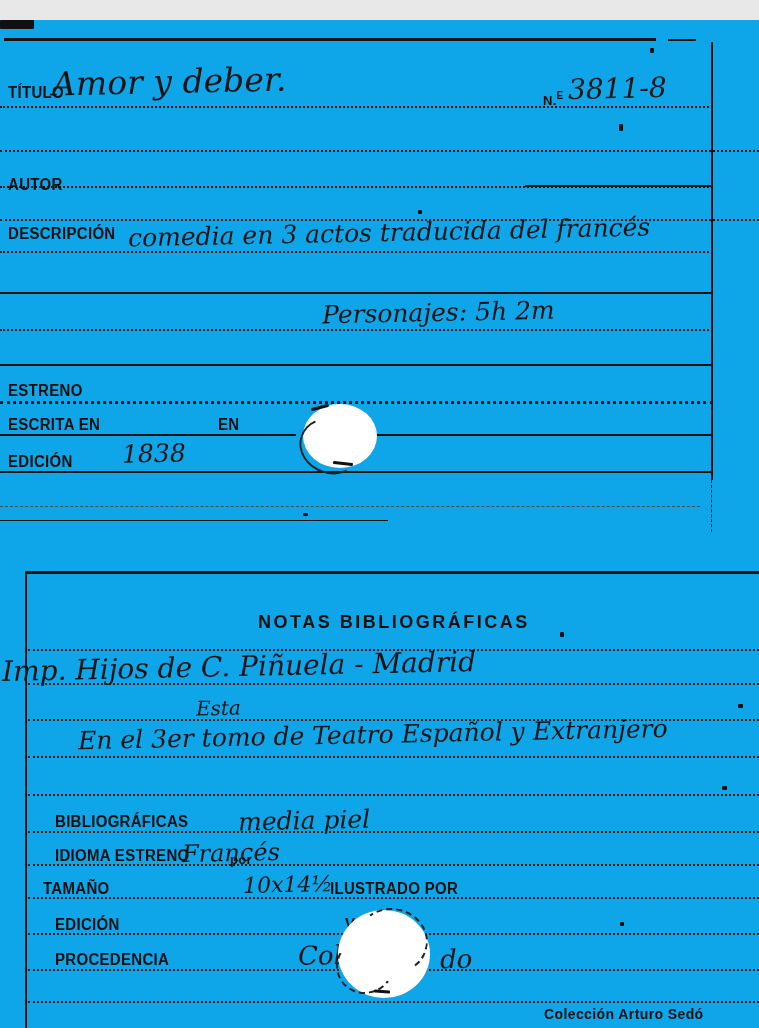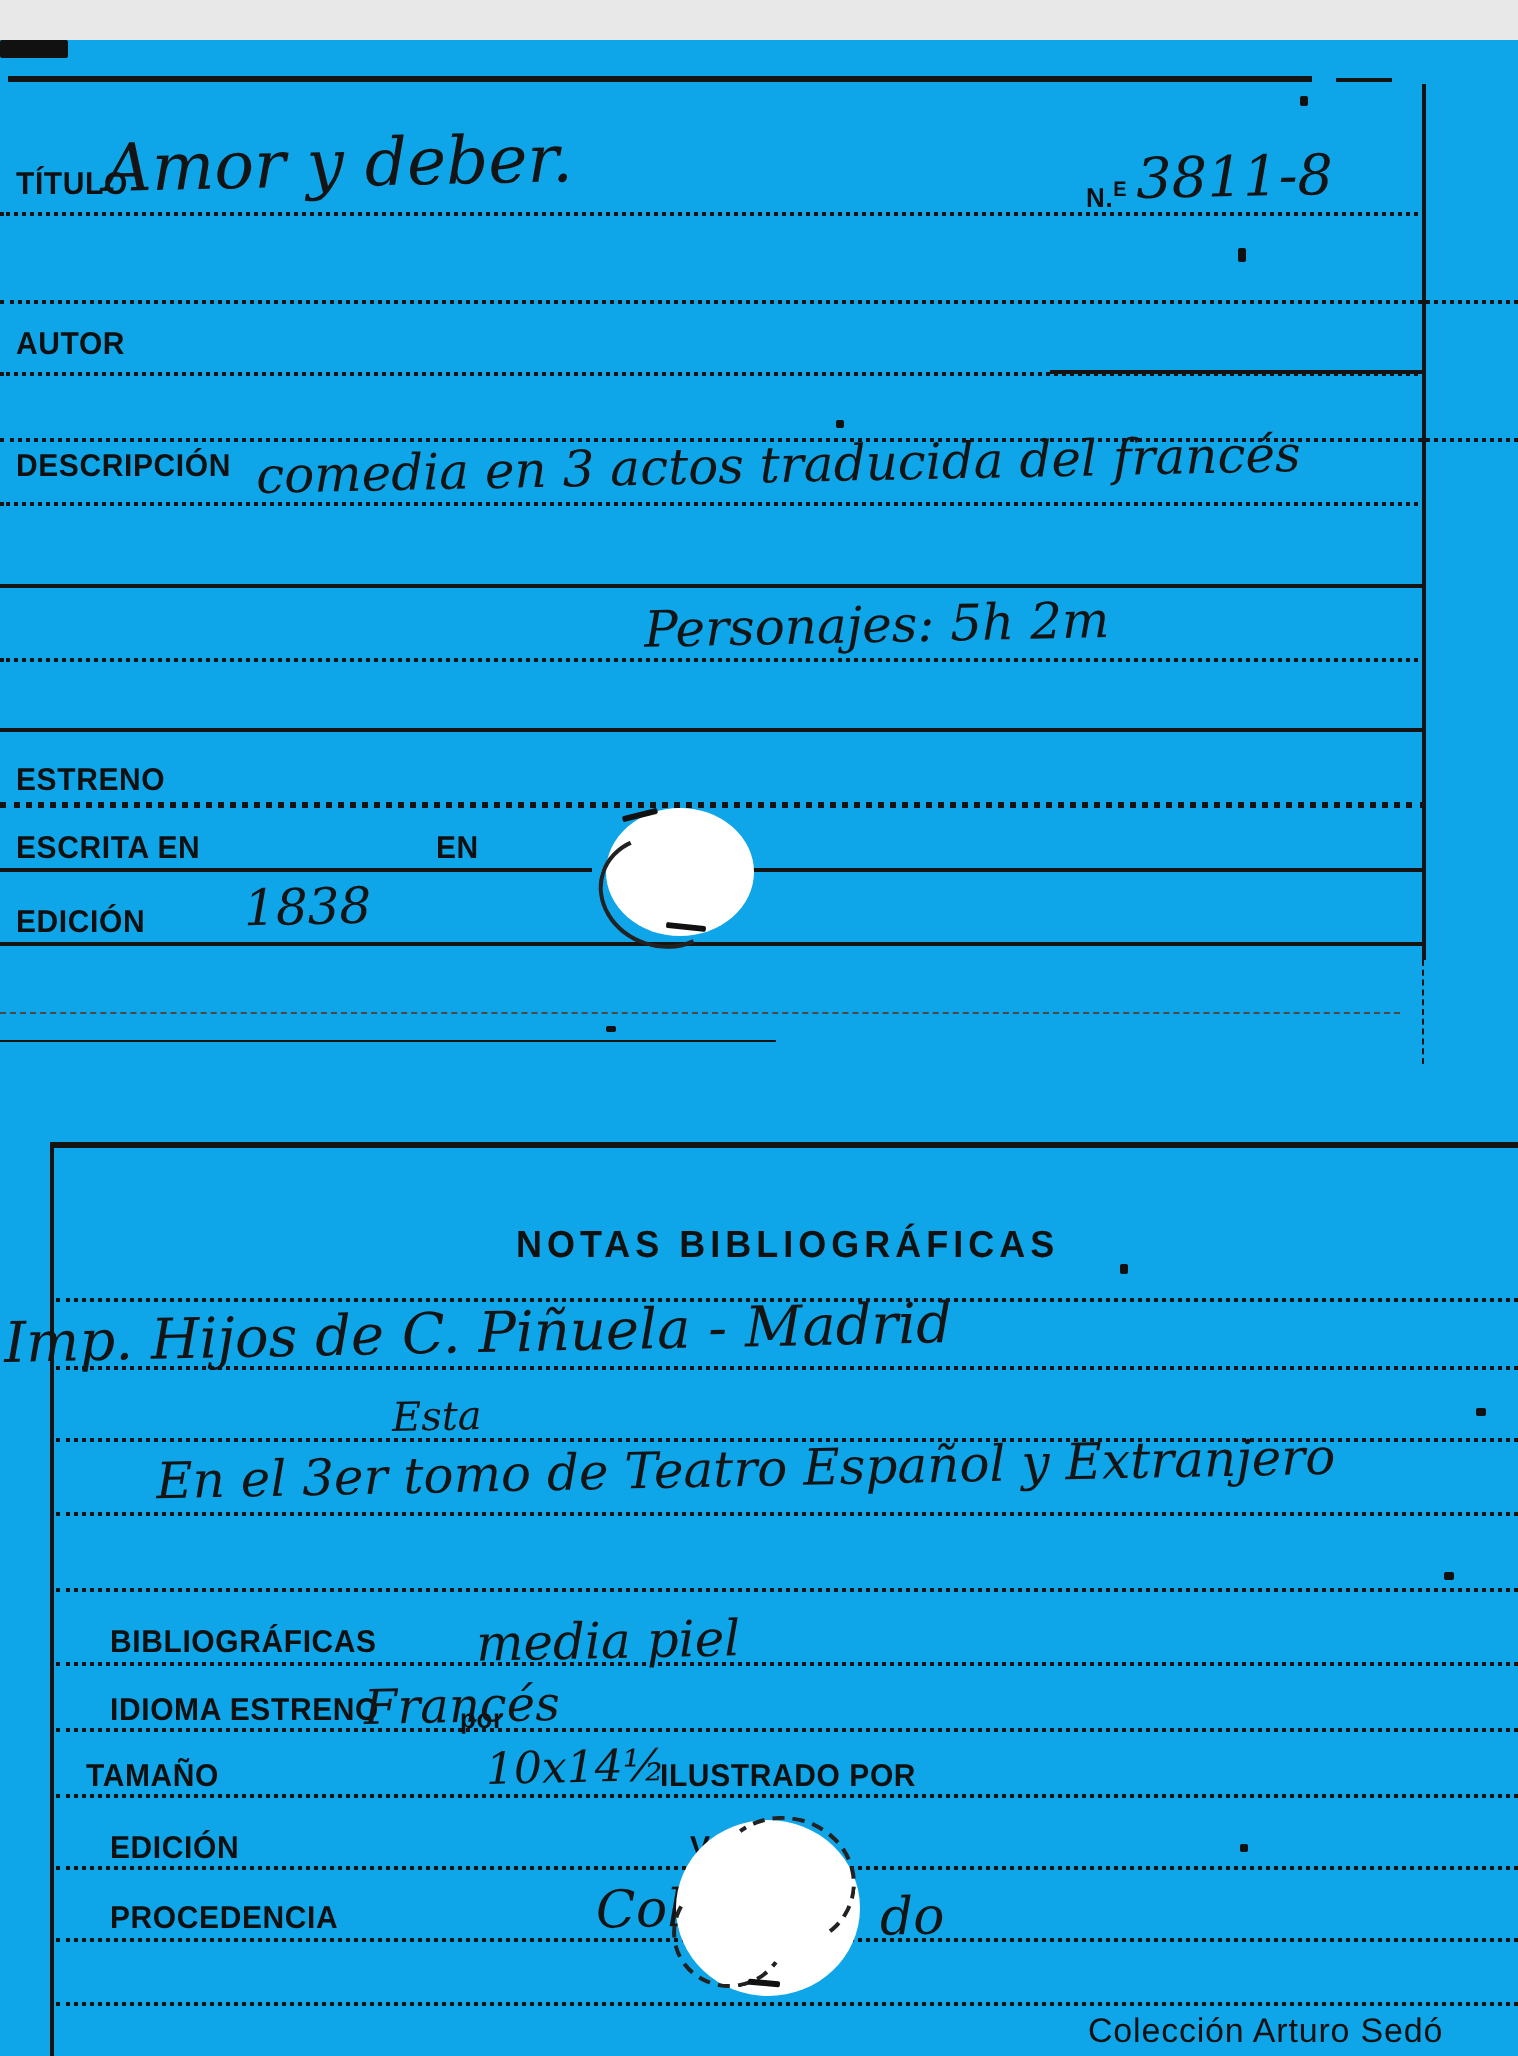--- a/index.html
+++ b/index.html
@@ -38,21 +38,21 @@
     transform:rotate(-1.2deg);
   }
   .header-title{
     position:absolute;
     font-weight:700;font-size:18px;letter-spacing:2.5px;
     font-family:"Liberation Sans",sans-serif;
     white-space:nowrap;transform:scaleY(1.05);
   }
   .footer-credit{
     position:absolute;
-    font-weight:400;font-size:17px;letter-spacing:.4px;
+    font-weight:700;font-size:14px;letter-spacing:.4px;
     font-family:"Liberation Sans",sans-serif;white-space:nowrap;
   }
   
   .blob{position:absolute;background:#fff;border-radius:50%;}
   .arc{position:absolute;border:2px solid transparent;border-radius:50%;}
   .speck{position:absolute;background:#111;border-radius:1px;}
 </style>
 </head>
 <body>
 
@@ -76,21 +76,21 @@
     <div class="ln solid" style="top:344px;left:0;width:713px;"></div>
     <div class="ln thick" style="top:381px;left:0;width:713px;"></div>
     <div class="ln solid" style="top:414px;left:0;width:296px;"></div>
     <div class="ln solid" style="top:414px;left:372px;width:341px;"></div>
     <div class="ln solid" style="top:451px;left:0;width:713px;"></div>
     <div class="ln faint" style="top:486px;left:0;width:700px;"></div>
     <div class="ln solid" style="top:500px;left:0;width:388px;border-top-width:1px;"></div>
 
     <div class="label" style="left:8px;top:64px;">TÍTULO</div>
     <div class="label small" style="left:543px;top:70px;"><span>N.</span><span class="suphi">E</span></div>
-    <div class="label" style="left:8px;top:144px;text-align:center;">AUTOR</div>
+    <div class="label" style="left:8px;top:156px;text-align:center;">AUTOR</div>
     <div class="label" style="left:8px;top:205px;">DESCRIPCIÓN</div>
     <div class="label" style="left:8px;top:362px;">ESTRENO</div>
     <div class="label" style="left:8px;top:396px;">ESCRITA EN</div>
     <div class="label" style="left:218px;top:396px;">EN</div>
     <div class="label" style="left:8px;top:433px;">EDICIÓN</div>
 
     <div class="hw" style="left:52px;top:42px;font-size:33px;">Amor y deber.</div>
     <div class="hw" style="left:568px;top:52px;font-size:28px;">3811-8</div>
     <div class="hw" style="left:128px;top:198px;font-size:25px;">comedia en 3 actos traducida del francés</div>
     <div class="hw" style="left:322px;top:278px;font-size:25px;">Personajes: 5h 2m</div>

